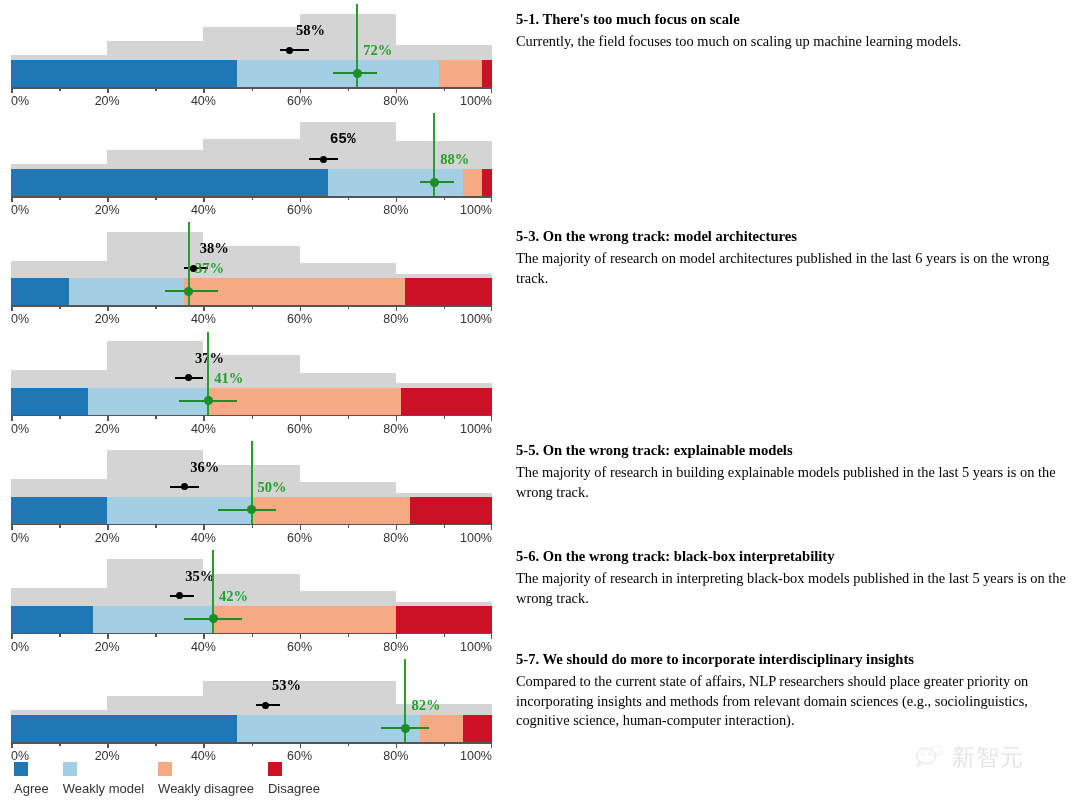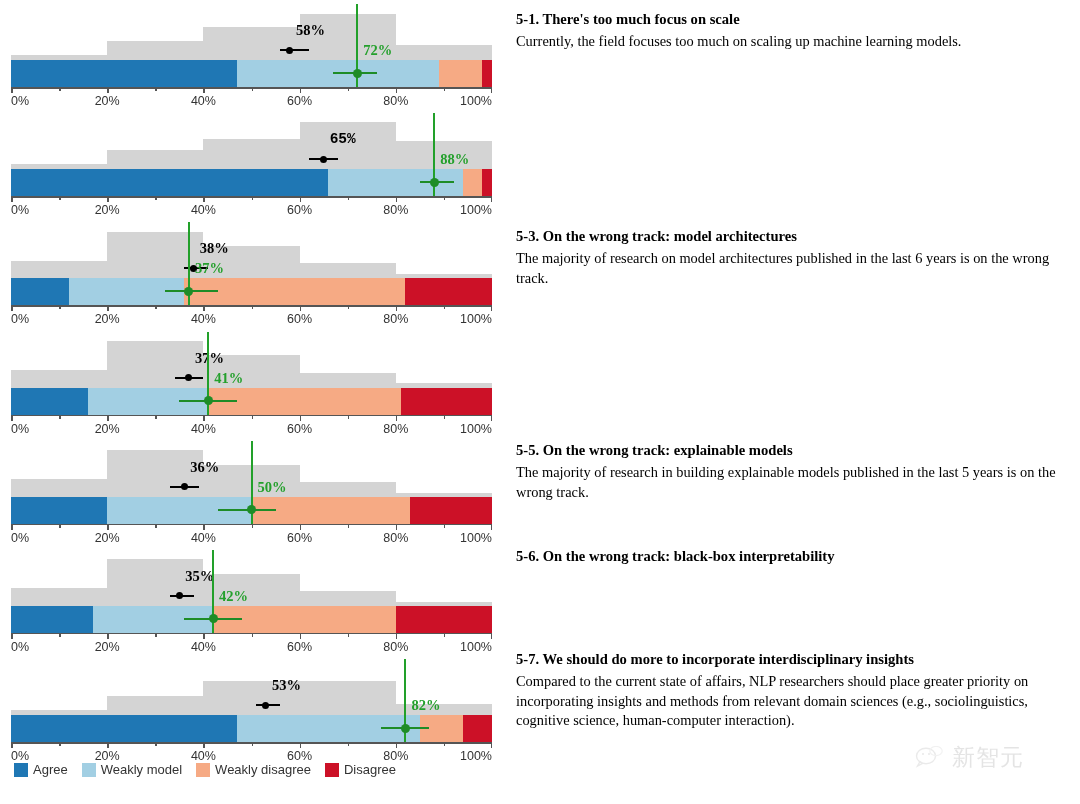--- a/index.html
+++ b/index.html
@@ -44,21 +44,21 @@
   
   .axis{position:absolute;left:0;top:87px;width:100%;height:22px;}
   .axis-line{position:absolute;left:0;top:0;width:100%;height:1.5px;background:#555;}
   .tick{position:absolute;top:0;width:1.5px;height:6px;background:#555;}
   .tlab{position:absolute;top:7px;font-size:12.5px;color:#333;transform:translateX(-50%);
         white-space:nowrap;font-family:"Liberation Sans", sans-serif;}
 
   
   #legend{position:absolute;left:14px;top:762px;display:flex;align-items:center;gap:7px;
           font-size:13px;color:#333;}
-  .lg-item{display:flex;align-items:flex-end;gap:5px;margin-right:7px;}
+  .lg-item{display:flex;align-items:flex-start;gap:5px;margin-right:7px;flex-direction:column;}
   .lg-sw{width:14px;height:14px;display:inline-block;}
 
   
   #statements{position:absolute;left:516px;top:0;width:556px;height:760px;
               font-family:"Liberation Serif", serif;color:#000;}
   .st{position:absolute;left:0;width:552px;font-family:Liberation Serif, serif;}
   .st-title{font-weight:bold;font-size:14.6px;line-height:19px;margin:0 0 3px 0;}
   .st-body{font-size:14.4px;line-height:19.5px;margin:0;}
 
   
@@ -409,20 +409,21 @@
       <div class="st" style="top: 227px;">
         <p class="st-title">5-3. On the wrong track: model architectures</p>
         <p class="st-body">The majority of research on model architectures published in the last 6 years is on the wrong track.</p>
       </div>
       <div class="st" style="top: 441px;">
         <p class="st-title">5-5. On the wrong track: explainable models</p>
         <p class="st-body">The majority of research in building explainable models published in the last 5 years is on the wrong track.</p>
       </div>
       <div class="st" style="top: 547px;">
         <p class="st-title">5-6. On the wrong track: black-box interpretability</p>
+        <p class="st-body">The majority of research in interpreting black-box models published in the last 5 years is on the wrong track.</p>
       </div>
       <div class="st" style="top: 650px;">
         <p class="st-title">5-7. We should do more to incorporate interdisciplinary insights</p>
         <p class="st-body">Compared to the current state of affairs, NLP researchers should place greater priority on incorporating insights and methods from relevant domain sciences (e.g., sociolinguistics, cognitive science, human-computer interaction).</p>
       </div>
     </div>
 
   <div id="watermark">
     <svg width="30" height="24" viewBox="0 0 30 24">
       <ellipse cx="11" cy="10" rx="9.5" ry="7.8" fill="none" stroke="#c9c9c9" stroke-width="1.4"></ellipse>

